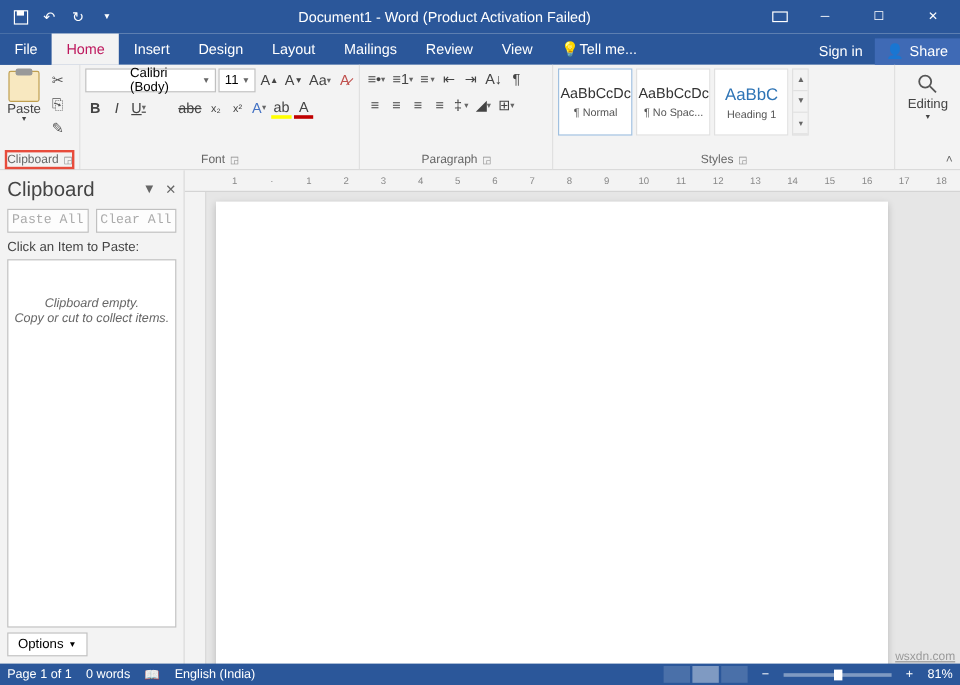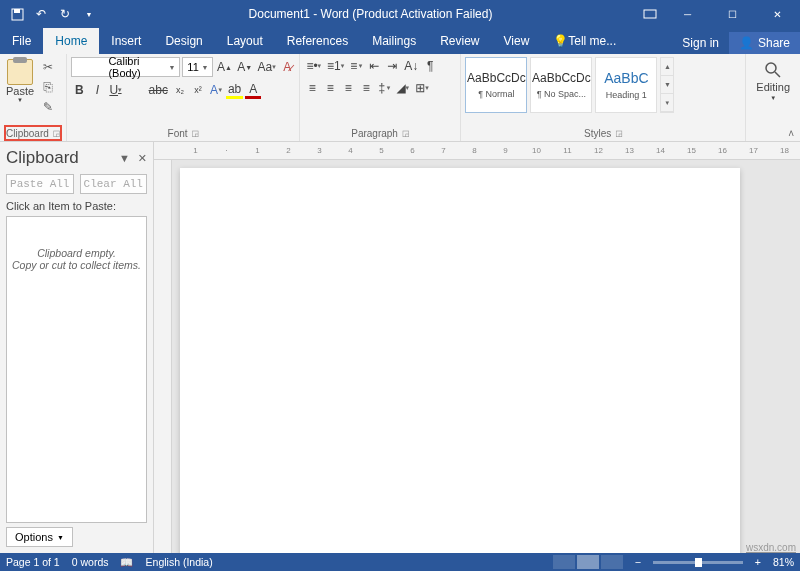--- a/index.html
+++ b/index.html
@@ -10,21 +10,21 @@
 .qat { display: flex; align-items: center; gap: 2px; padding: 0 6px; }
 .qat-btn { width: 22px; height: 22px; display: flex; align-items: center; justify-content: center; color: #fff; font-size: 12px; }
 .title-text { flex: 1; text-align: center; font-size: 12px; }
 .win-controls { display: flex; }
 .win-btn { width: 45px; height: 28px; display: flex; align-items: center; justify-content: center; color: #fff; font-size: 10px; }
 .win-prebtn { width: 30px; height: 28px; display: flex; align-items: center; justify-content: center; }
 
 
 .tabrow { background: #2b579a; height: 26px; display: flex; align-items: flex-end; }
 .mtab { padding: 5px 12px; color: #fff; font-size: 12px; height: 26px; display: flex; align-items: center; }
-.mtab.active { background: #f3f3f3; color: #0369a1; }
+.mtab.active { background: #f3f3f3; color: #be185d; }
 .mtab.file { background: #2b579a; color: #fff; }
 .signarea { margin-left: auto; display: flex; align-items: center; }
 .signin { color: #fff; padding: 0 10px; font-size: 12px; }
 .share { background: #3f6ab5; color: #fff; padding: 4px 10px; display: flex; align-items: center; gap: 4px; font-size: 12px; }
 
 
 .ribbon { background: #f3f3f3; height: 88px; display: flex; border-bottom: 1px solid #d4d4d4; }
 .group { border-right: 1px solid #e0e0e0; display: flex; flex-direction: column; padding: 3px 4px 0; }
 .group-body { flex: 1; display: flex; align-items: flex-start; gap: 2px; }
 .group-label { text-align: center; font-size: 10px; color: #666; padding: 2px 0; display: flex; justify-content: center; align-items: center; gap: 4px; height: 16px; }
@@ -130,21 +130,20 @@
     <div class="win-btn">✕</div>
   </div>
 </div>
 
 <div class="tabrow">
   <div class="mtab file">File</div>
   <div class="mtab active">Home</div>
   <div class="mtab">Insert</div>
   <div class="mtab">Design</div>
   <div class="mtab">Layout</div>
-  <div class="mtab">References</div>
   <div class="mtab">Mailings</div>
   <div class="mtab">Review</div>
   <div class="mtab">View</div>
   <div class="mtab">💡 <span>Tell me...</span></div>
   <div class="signarea">
     <div class="signin">Sign in</div>
     <div class="share">
         <span>👤</span>
         <span>Share</span>
       </div>

